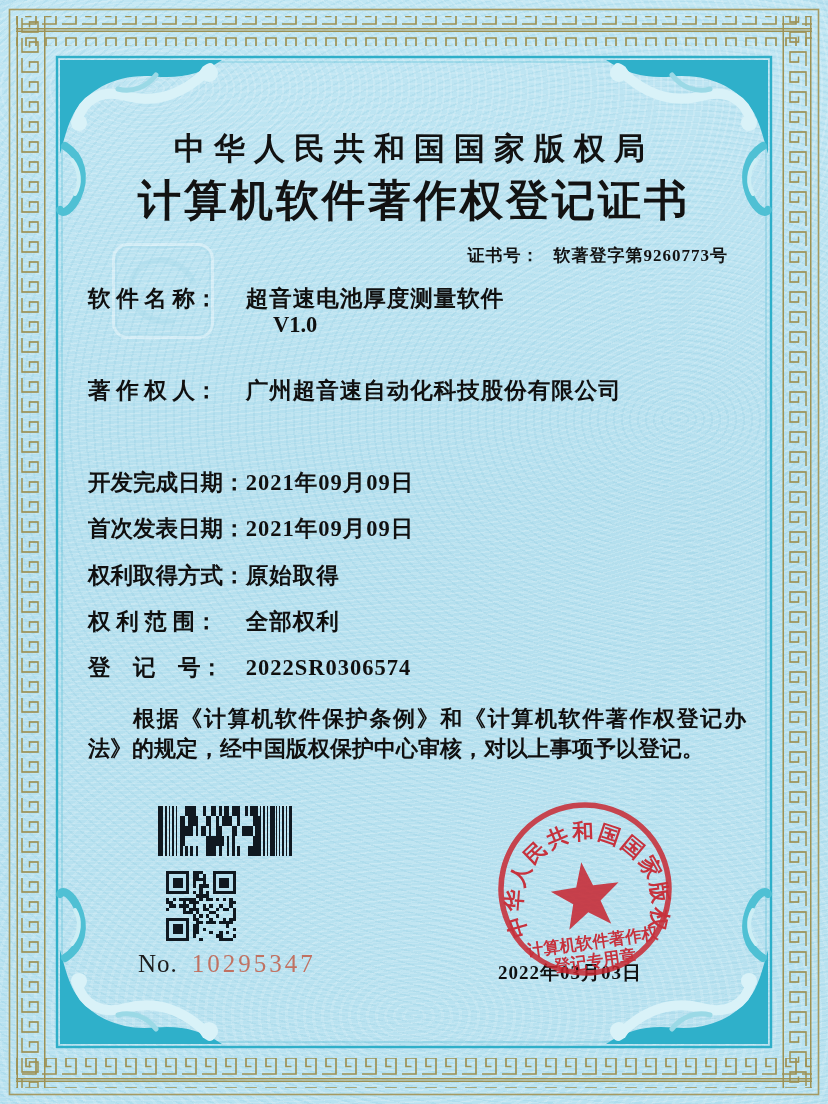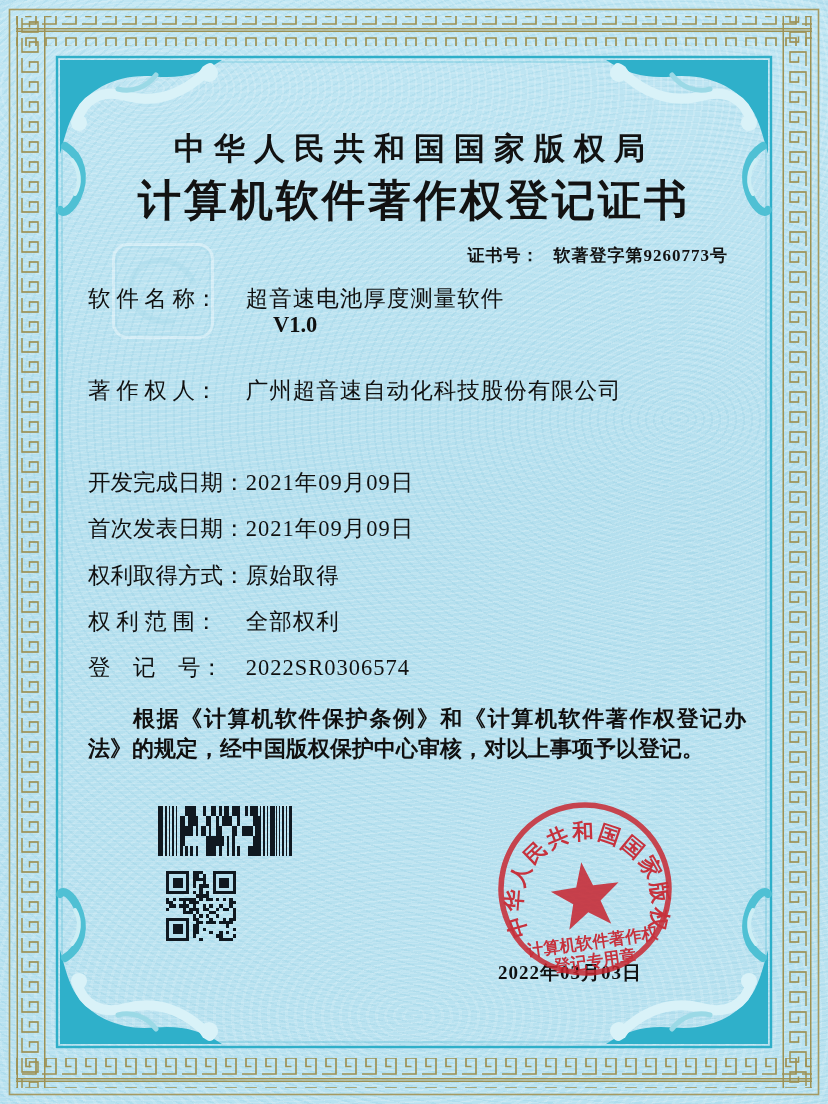--- a/index.html
+++ b/index.html
@@ -25,21 +25,21 @@
     box-shadow:inset 0 0 0 2px rgba(150,205,225,.35);}
   .emblem::before{content:"";position:absolute;inset:12px;border-radius:50%;
     border:6px solid rgba(165,215,232,.55);border-right-color:transparent;transform:rotate(28deg);}
   .txt{position:absolute;color:#121212;}
   .authority{top:128px;left:0;width:100%;text-align:center;
     font-size:31px;font-weight:700;letter-spacing:9px;}
   .cert-title{top:172px;left:0;width:100%;text-align:center;
     font-size:43px;font-weight:700;letter-spacing:3px;}
   .certno{top:244px;right:100px;font-size:17px;font-weight:700;letter-spacing:1px;}
   .certno .gap{display:inline-block;width:14px;}
-  .row{position:absolute;left:88px;font-size:22.5px;font-weight:400;color:#101010;white-space:nowrap;}
+  .row{position:absolute;left:88px;font-size:22.5px;font-weight:700;color:#101010;white-space:nowrap;}
   .row .label{display:inline-block;width:152px;}
   .row .value{letter-spacing:1px;}
   .v2{position:absolute;left:240px;font-size:22.5px;font-weight:700;color:#101010;margin-left:33px;}
   .statement{position:absolute;left:88px;right:82px;top:704px;
     font-size:22px;font-weight:700;line-height:30px;
     text-indent:2.05em;text-align:justify;color:#101010;}
   .codes{position:absolute;pointer-events:none;}
   #barcode{left:158px;top:806px;width:134px;height:50px;}
   #qrcode{left:166px;top:871px;width:70px;height:70px;}
   .serial{position:absolute;left:138px;top:950px;font-size:25px;color:#1c1c1c;
@@ -362,20 +362,23 @@
       <rect x="1" y="1" width="5" height="5" fill="#b7e0ef"></rect>
       <rect x="2" y="2" width="3" height="3" fill="#101820"></rect>
       <rect x="14" y="0" width="7" height="7" fill="#101820"></rect>
       <rect x="15" y="1" width="5" height="5" fill="#b7e0ef"></rect>
       <rect x="16" y="2" width="3" height="3" fill="#101820"></rect>
       <rect x="0" y="14" width="7" height="7" fill="#101820"></rect>
       <rect x="1" y="15" width="5" height="5" fill="#b7e0ef"></rect>
       <rect x="2" y="16" width="3" height="3" fill="#101820"></rect>
     </svg>
 
+  <div class="serial">
+    <span>No.</span><span class="num">10295347</span>
+  </div>
 
   <svg class="seal" viewBox="0 0 178 178">
     <circle cx="89" cy="89" r="84" fill="none" stroke="#c8232e" stroke-width="5.5" opacity=".9"></circle>
     <path id="sealArc" d="M 28 130 A 66 66 0 1 1 150 130" fill="none"></path>
     <text font-size="21.5" font-weight="700" fill="#c8232e" letter-spacing="2.5" font-family="Liberation Serif, DejaVu Serif, serif">
       <textPath href="#sealArc" startOffset="4">中华人民共和国国家版权局</textPath>
     </text>
     <polygon points="89,62 97.5,86.3 123.2,86.9 102.8,102.5 110.2,127.1 89,112.5 67.8,127.1 75.2,102.5 54.8,86.9 80.5,86.3" fill="#c8232e" opacity=".92"></polygon>
     <text x="89" y="148" text-anchor="middle" font-size="16.5" font-weight="700" fill="#c8232e" font-family="Liberation Serif, DejaVu Serif, serif">计算机软件著作权</text>
     <text x="89" y="167" text-anchor="middle" font-size="16.5" font-weight="700" fill="#c8232e" font-family="Liberation Serif, DejaVu Serif, serif">登记专用章</text>

